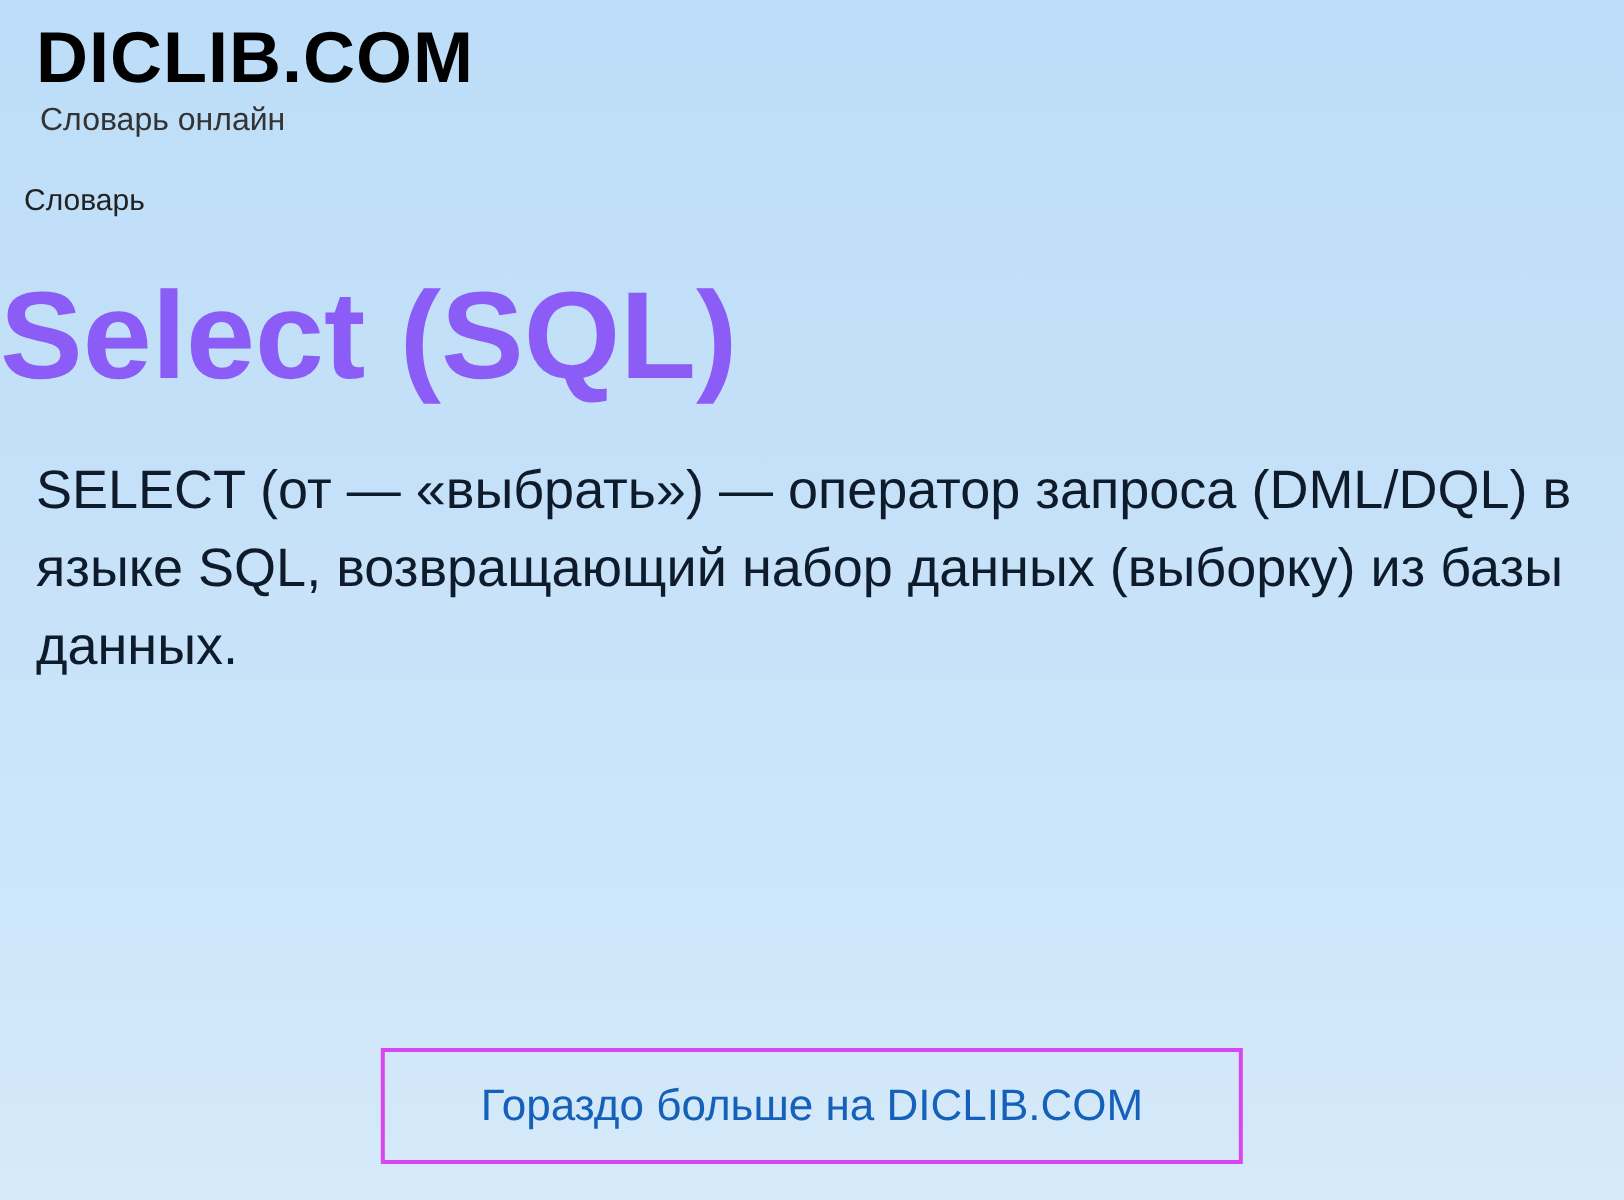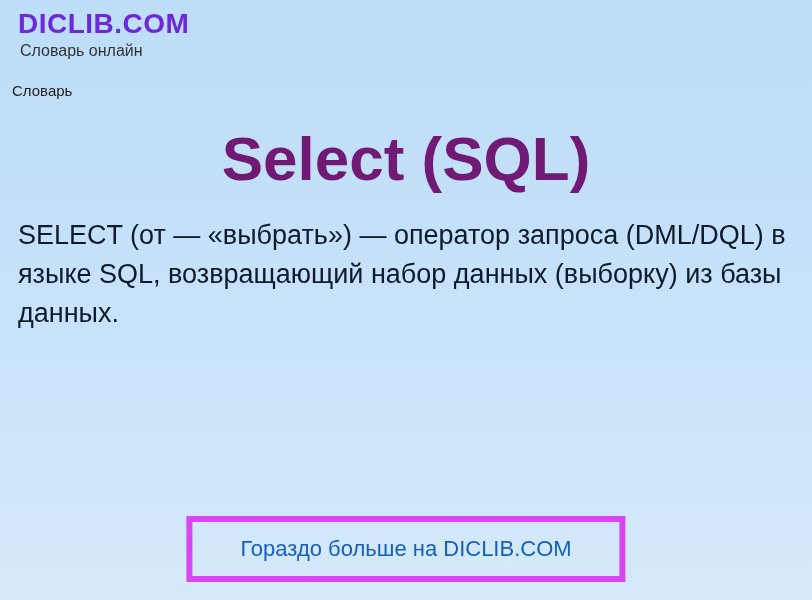--- a/index.html
+++ b/index.html
@@ -12,56 +12,55 @@
       height: 600px;
       background: linear-gradient(180deg, #bdddf8 0%, #c7e2f9 50%, #d5eafa 100%);
       font-family: Arial, Helvetica, sans-serif;
       position: relative;
       overflow: hidden;
     }
     .header {
       padding: 8px 18px 4px 18px;
     }
     .site-name {
-      color: #6d28d9;
-      font-size: 28px;
+      color: #000000;
+      font-size: 36px;
       font-weight: bold;
       letter-spacing: 0.5px;
     }
     .tagline {
       color: #333;
       font-size: 16px;
       margin-top: 2px;
       margin-left: 2px;
     }
     .language {
       color: #222;
       font-size: 15px;
       margin: 18px 0 0 12px;
     }
     .title {
-      color: #701a75;
+      color: #8b5cf6;
       font-size: 62px;
       font-weight: bold;
-      text-align: center;
       margin-top: 24px;
       letter-spacing: 0px;
     }
     .description {
       color: #0d1b2a;
       font-size: 27px;
       line-height: 1.45;
       padding: 22px 14px 0 18px;
     }
     .footer-link {
       position: absolute;
       bottom: 18px;
       left: 50%;
       transform: translateX(-50%);
-      border: 6px solid #d946ef;
+      border: 2px solid #d946ef;
       padding: 14px 48px;
       color: #1560b8;
       font-size: 22px;
       background: transparent;
       cursor: pointer;
       white-space: nowrap;
     }
   </style>
 </head>
 <body>

